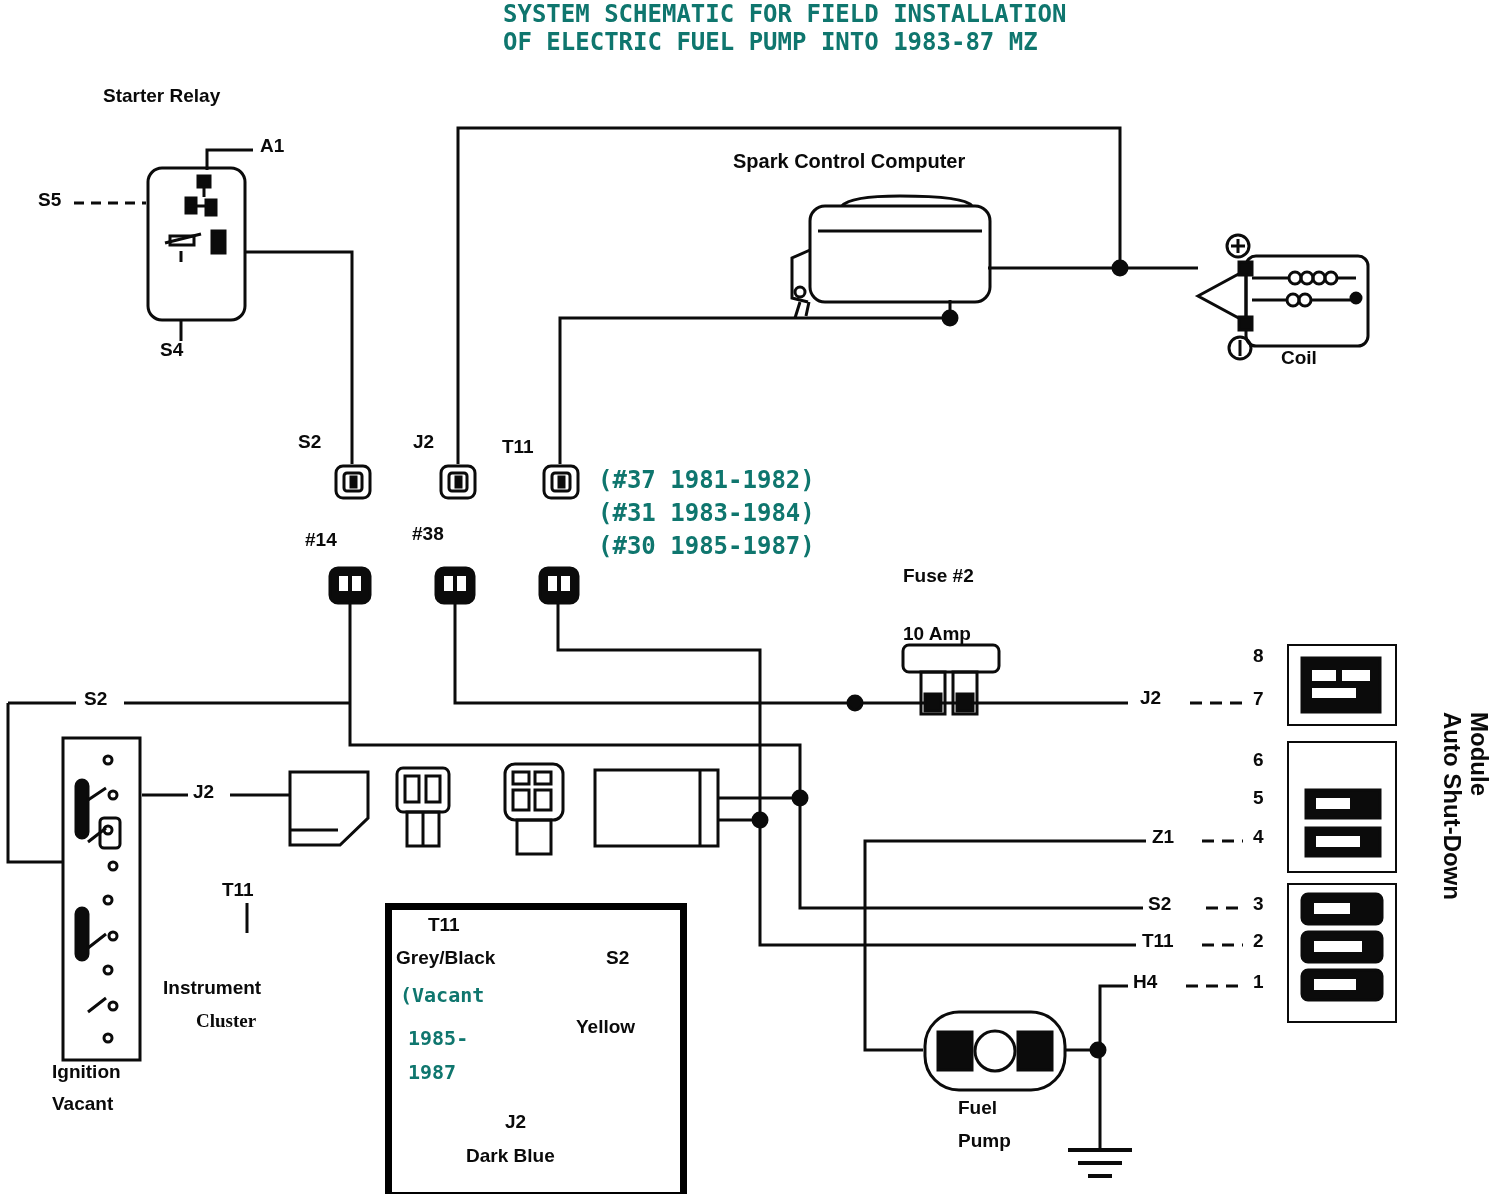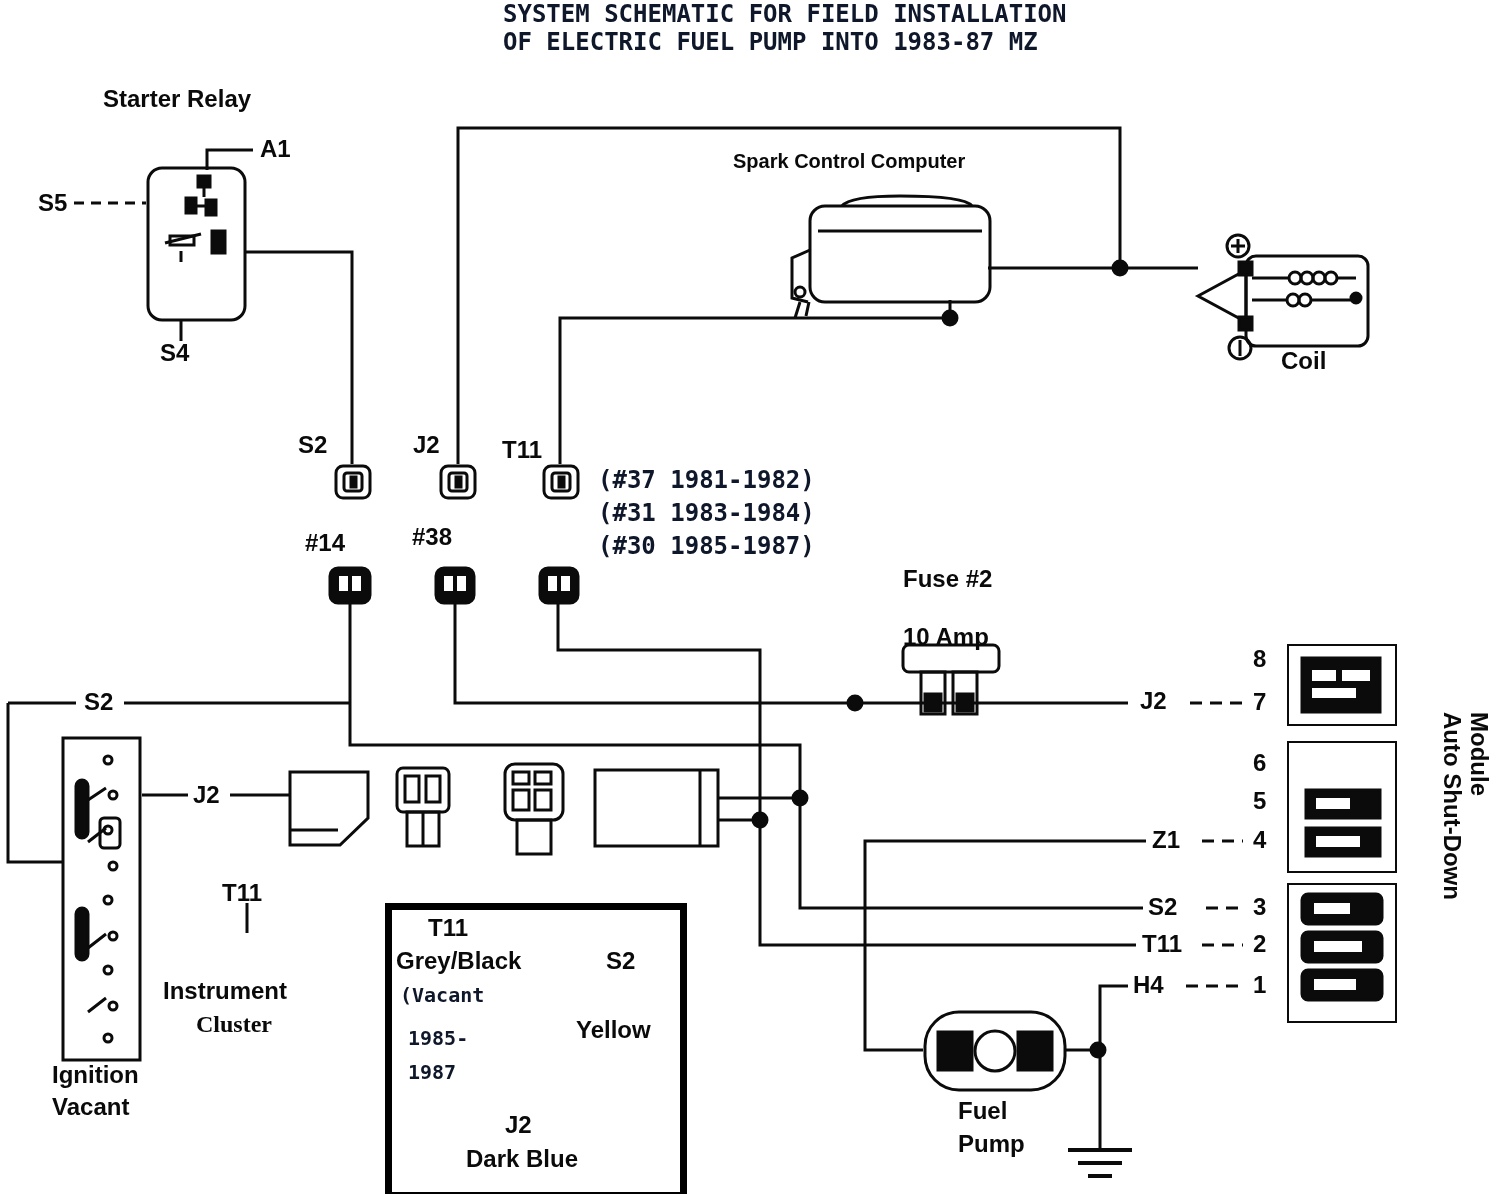--- a/index.html
+++ b/index.html
@@ -1,22 +1,22 @@
 <!DOCTYPE html>
 <html><head>
 <meta charset="utf-8">
 <style>
   html,body{margin:0;padding:0;background:#ffffff;}
   #diagram{position:relative;width:1504px;height:1194px;background:#ffffff;overflow:hidden;
            font-family:"Liberation Sans",sans-serif;color:#0a0a0a;}
   #wires{position:absolute;left:0;top:0;}
-  .lbl{position:absolute;font-weight:bold;font-size:24px;line-height:1.1;color:#0a0a0a;white-space:nowrap;}
+  .lbl{position:absolute;font-weight:bold;font-size:19px;line-height:1.1;color:#0a0a0a;white-space:nowrap;}
   .big{font-size:20px;}
   .mono{position:absolute;font-family:"DejaVu Sans Mono","Liberation Mono",monospace;
-        font-weight:bold;font-size:24px;color:#0f172a;white-space:nowrap;letter-spacing:0px;}
+        font-weight:bold;font-size:24px;color:#0f766e;white-space:nowrap;letter-spacing:0px;}
   .mono.sm{font-size:20px;}
   .inset-box{position:absolute;left:385px;top:903px;width:288px;height:282px;border:7px solid #000;background:#fff;}
   .vert{position:absolute;left:1438px;top:712px;height:230px;writing-mode:vertical-lr;
         font-weight:bold;font-size:24px;line-height:1.15;white-space:pre-line;text-align:left;}
 </style>
 </head>
 <body>
 
 <div id="diagram">
 

